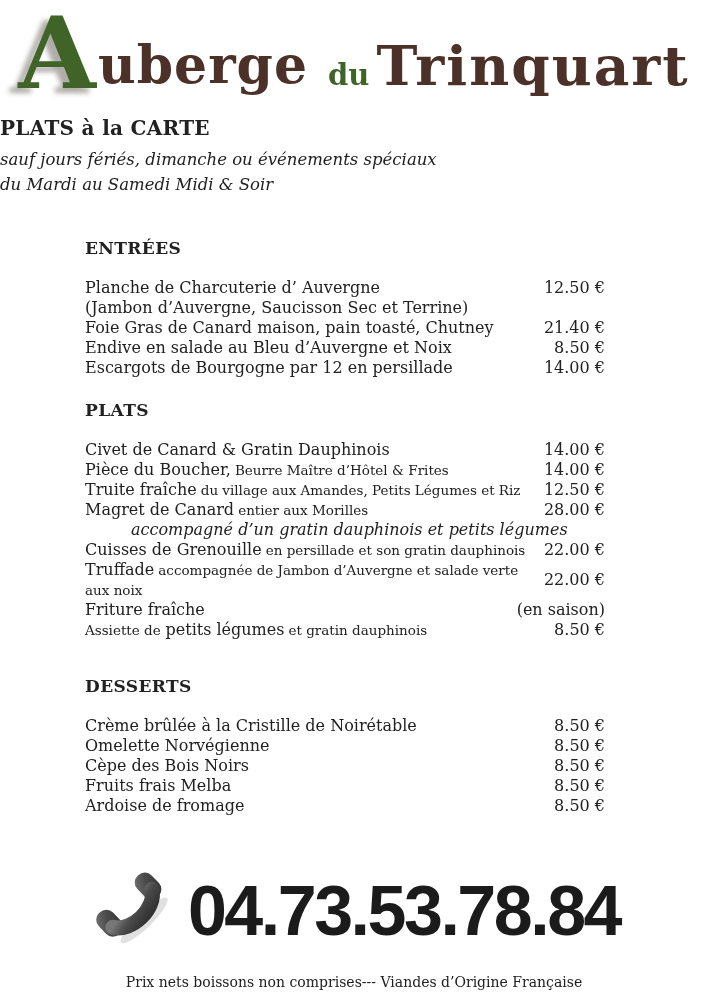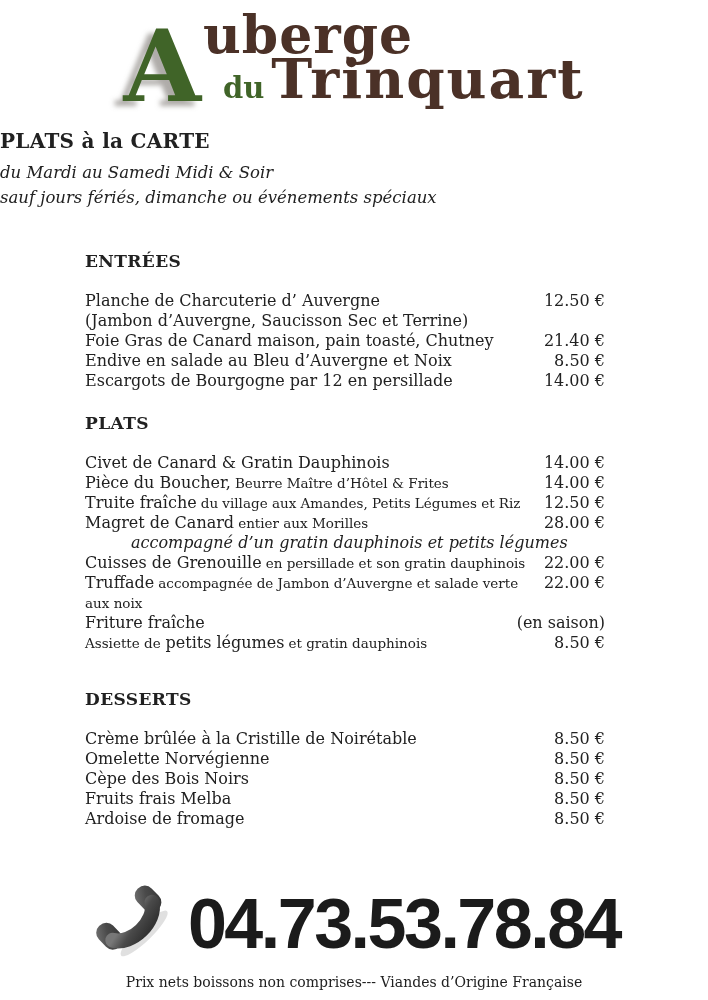--- a/index.html
+++ b/index.html
@@ -19,39 +19,39 @@
     overflow:hidden;
   }
 
   
   .logo{padding-top:14px;}
   .logo-inner{display:flex;justify-content:center;align-items:flex-end;width:-moz-fit-content;width:fit-content;margin:0 auto;}
   .logo-a{
     font-weight:700;font-size:100px;line-height:0.78;color:var(--green);
     text-shadow:-8px 5px 5px rgba(110,104,98,0.55);
   }
-  .logo-words{display:flex;flex-direction:column;margin-left:2px;}
+  .logo-words{display:flex;flex-direction:row;margin-left:2px;}
   .logo-top{font-size:52px;line-height:0.82;color:var(--brown);font-weight:700;letter-spacing:1px;}
   .logo-bottom{display:flex;align-items:baseline;}
   .logo-du{font-size:29px;color:var(--green);font-weight:700;margin-right:7px;margin-left:20px;}
   .logo-name{font-size:55px;line-height:0.8;color:var(--brown);font-weight:700;letter-spacing:2px;}
   .logo-rule{border:0;border-top:1.5px solid var(--rule);width:543px;margin:-5px 0 0 85px;position:relative;z-index:-1;}
 
   
   .head{margin-top:28px;}
   .page-title{font-size:20px;font-weight:700;margin:0 0 9px 0;letter-spacing:0.3px;}
   .sub{font-style:italic;font-size:16.5px;margin:3px 0;line-height:22px;}
 
   
   .menu{margin:42px 103px 0 85px;}
   .menu-section{margin-top:22px;}
   .menu-section:first-child{margin-top:0;}
   .menu-section:last-child{margin-top:36px;}
   .section-title{font-size:17px;font-weight:700;margin:0 0 20px 0;letter-spacing:0.4px;}
-  .row{display:flex;justify-content:space-between;align-items:flex-start;font-size:16px;line-height:20px;}
+  .row{display:flex;justify-content:space-between;align-items:center;font-size:16px;line-height:20px;}
   .item-name{flex:1 1 auto;}
   .item-name.indent{padding-left:46px;font-style:italic;}
   .seg + .seg{margin-left:0.3em;}
   .seg.small{font-size:13.5px;}
   .item-price{margin-left:12px;white-space:nowrap;text-align:right;}
 
   
   .phone{display:flex;align-items:center;justify-content:center;margin-top:48px;gap:6px;}
   .phone-icon{width:94px;height:94px;flex:0 0 auto;}
   .phone-number{
@@ -80,22 +80,22 @@
           <span class="logo-du">du</span>
           <span class="logo-name">Trinquart</span>
         </span>
       </span>
     </div>
     <hr class="logo-rule">
   </header>
 
   <section class="head">
     <h1 class="page-title">PLATS à la CARTE</h1>
+    <p class="sub">sauf jours fériés, dimanche ou événements spéciaux</p>
     <p class="sub">du Mardi au Samedi Midi &amp; Soir</p>
-    <p class="sub">sauf jours fériés, dimanche ou événements spéciaux</p>
   </section>
 
   <main class="menu" id="sections-root">
       <section class="menu-section">
         <h2 class="section-title">ENTRÉES</h2>
         <div class="row">
           <span class="item-name"><span class="seg">Planche de Charcuterie d’ Auvergne</span></span>
           <span class="item-price">12.50 €</span>
         </div>
         <div class="row">

